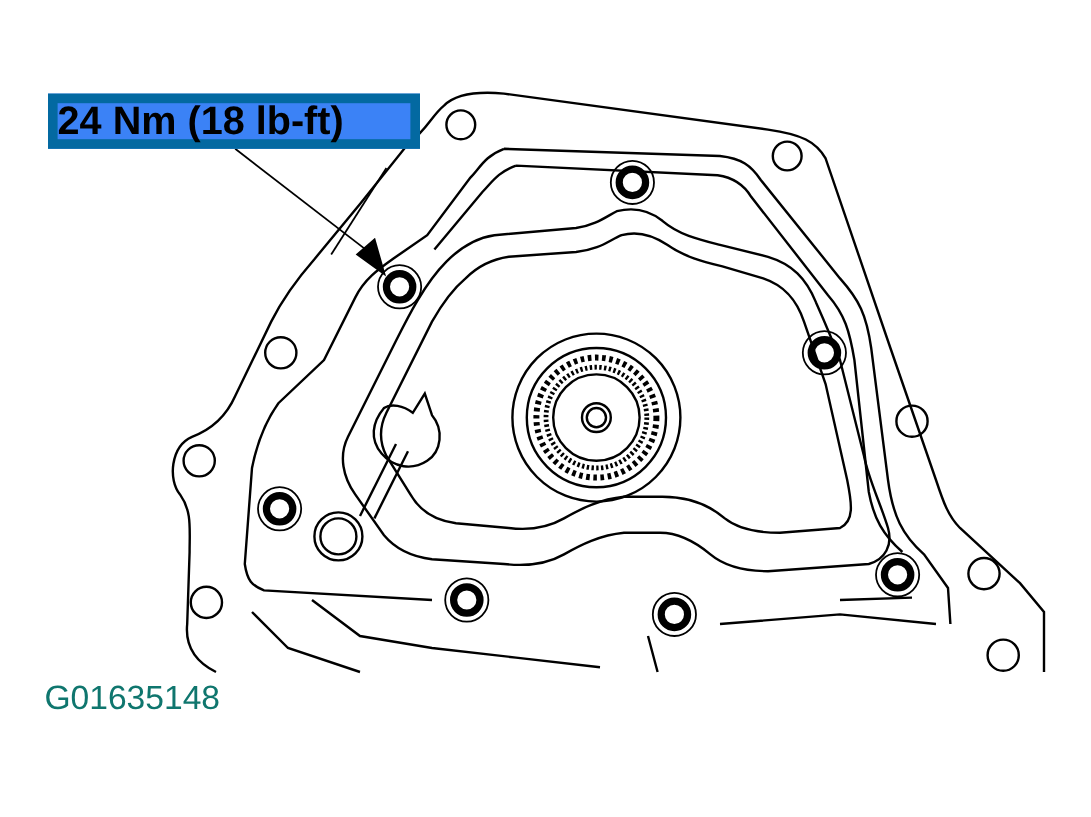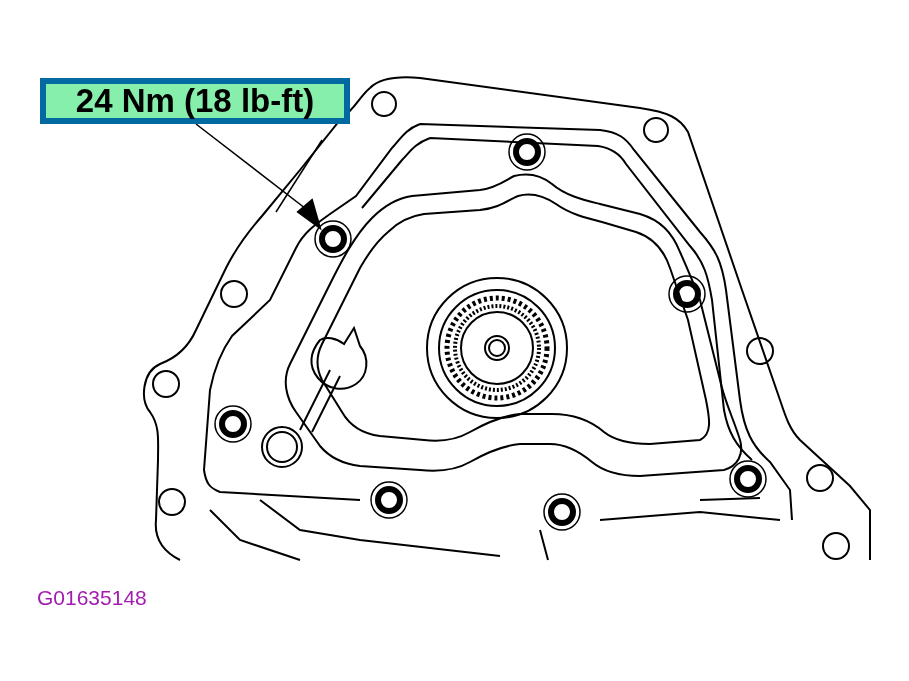--- a/index.html
+++ b/index.html
@@ -1,24 +1,24 @@
 <!DOCTYPE html>
 <html><head>
 <meta charset="utf-8">
 <style>
   html, body { margin: 0; padding: 0; background: #ffffff; }
   body { width: 909px; height: 681px; position: relative; overflow: hidden; font-family: "Liberation Sans", sans-serif; }
   #diagram { position: absolute; left: 0; top: 0; width: 909px; height: 681px; }
   .callout-box {
     position: absolute; left: 40px; top: 78px; width: 310px; height: 46px;
-    border: 6px solid #0369a1; background: #86efac; box-sizing: border-box;
-    display: flex; align-items: center; justify-content: center;
+    border: 8px solid #0369a1; background: #3b82f6; box-sizing: border-box;
+    display: flex; align-items: center; justify-content: flex-start;
   }
   .callout-text { font-size: 33px; font-weight: bold; color: #000; letter-spacing: 0px; white-space: nowrap; }
-  .figure-id { position: absolute; left: 37px; top: 586px; font-size: 21px; color: #a21caf; }
+  .figure-id { position: absolute; left: 37px; top: 566px; font-size: 28px; color: #0f766e; }
   svg path, svg circle, svg ellipse, svg line, svg polyline { vector-effect: non-scaling-stroke; }
 </style>
 </head>
 <body>
 
 <svg id="diagram" viewBox="0 0 909 681" xmlns="http://www.w3.org/2000/svg" fill="none" stroke="#000" stroke-width="2">
 
   <path d="M370,88 C380,78 398,76 420,78 L640,108 C668,112 680,118 688,132 L742,290 L780,400 C786,418 790,430 800,440 L850,486 L870,510 L870,560 M370,88 C360,96 356,108 340,120 L300,170 L262,216 C248,232 236,248 226,268 L196,330 C188,348 176,358 160,364 C142,372 140,400 150,412 C160,426 158,440 158,460 L156,520 C154,540 164,552 180,560"></path>
 
   <path d="M420,124 L600,130 C618,132 626,138 634,150 L700,232 C716,250 722,262 726,290 L740,400 C744,430 752,446 770,462 L790,490 L792,520 M420,124 C404,130 400,140 392,148 L356,196 L330,214 C316,224 304,232 296,248 L270,300 L232,336 C222,350 214,370 210,390 L204,470 C206,484 210,488 220,492 L360,500"></path>

